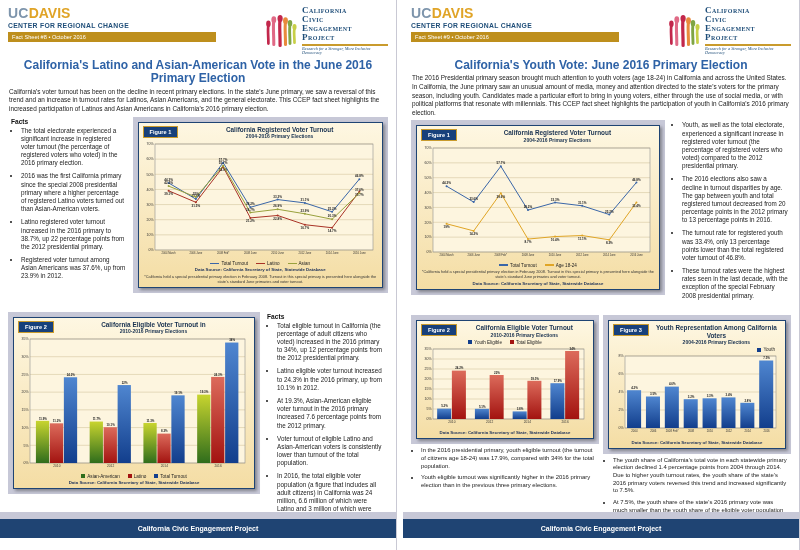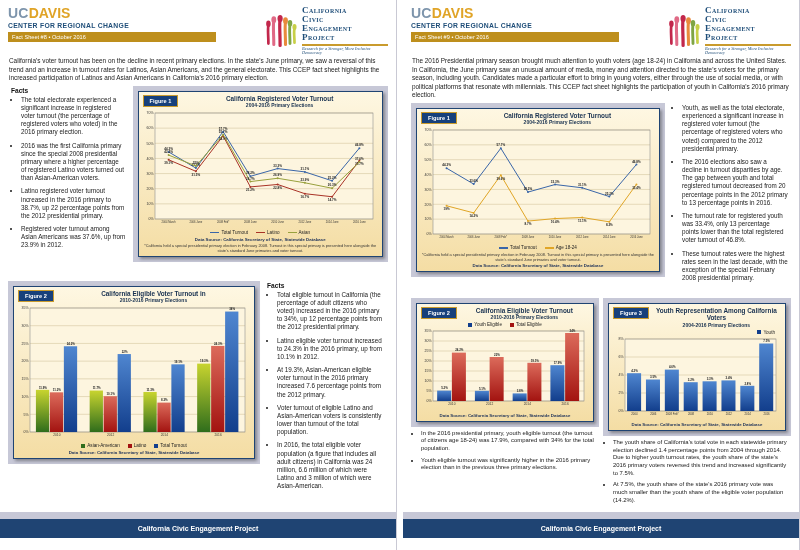--- a/index.html
+++ b/index.html
@@ -87,20 +87,21 @@
             <div>Civic</div>
             <div>Engagement</div>
             <div>Project</div>
           </div>
           <div class="ccep-rule"></div>
           <div class="ccep-tag">Research for a Stronger, More Inclusive Democracy</div>
         </div>
       </div>
     </div>
 
+    <div class="pg-title">California's Latino and Asian-American Vote in the June 2016 Primary Election</div>
     <div class="pg-intro">California's voter turnout has been on the decline in recent primary elections.  In the state's June primary, we saw a reversal of this trend and an increase in turnout rates for Latinos, Asian Americans, and the general electorate.  This CCEP fact sheet highlights the increased participation of Latinos and Asian Americans in California's 2016 primary election.</div>
 
     <div class="row r1">
       <div class="facts w47">
         <div class="facts-h">Facts</div>
         <ul>
             <li>The total electorate experienced a significant increase in registered voter turnout (the percentage of registered voters who voted) in the 2016 primary election.</li>
             <li>2016 was the first California primary since the special 2008 presidential primary where a higher percentage of registered Latino voters turned out than Asian-American voters.</li>
             <li>Latino registered voter turnout increased in the 2016 primary to 38.7%, up 22 percentage points from the 2012 presidential primary.</li>
             <li>Registered voter turnout among Asian Americans was 37.6%, up from 23.9% in 2012.</li>
@@ -337,20 +338,21 @@
             <div>Civic</div>
             <div>Engagement</div>
             <div>Project</div>
           </div>
           <div class="ccep-rule"></div>
           <div class="ccep-tag">Research for a Stronger, More Inclusive Democracy</div>
         </div>
       </div>
     </div>
 
+    <div class="pg-title">California's Youth Vote: June 2016 Primary Election</div>
     <div class="pg-intro">The 2016 Presidential primary season brought much attention to youth voters (age 18-24) in California and across the United States. In California, the June primary saw an unusual amount of media, money and attention directed to the state's voters for the primary season, including youth. Candidates made a particular effort to bring in young voters, either through the use of social media, or with political platforms that resonate with millennials. This CCEP fact sheet highlights the participation of youth in California's 2016 primary election.</div>
 
     <div class="row r1">
       <div class="figpanel w52">
         <div class="figbox">
           <div class="fighead">
             <span class="chip">Figure 1</span>
             <div class="figtitles">
               <div class="ft">California Registered Voter Turnout</div>
               <div class="fst">2004-2016 Primary Elections</div>

